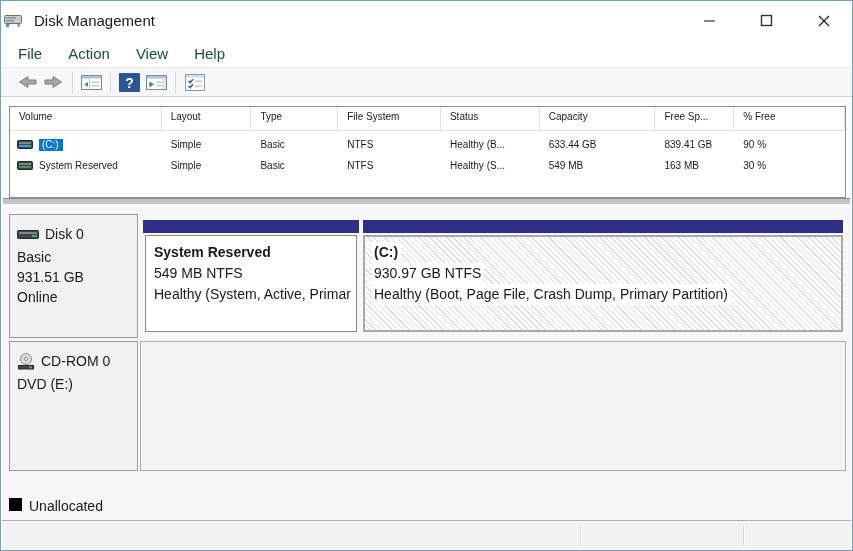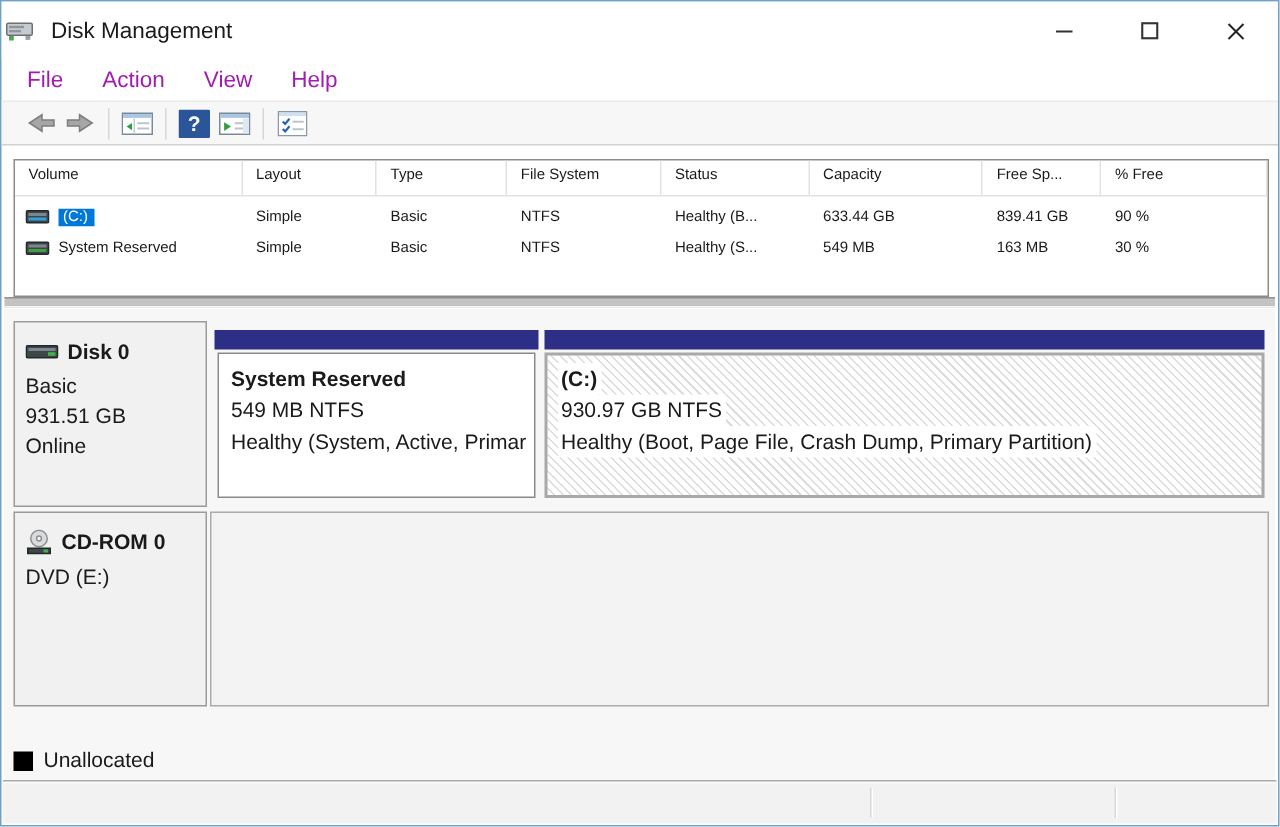--- a/index.html
+++ b/index.html
@@ -7,21 +7,21 @@
   .window { position:relative; width:853px; height:551px; border:1px solid #6da1cc; background:#fff; overflow:hidden; }
 
   
   .titlebar { height:39px; display:flex; align-items:center; background:#fff; }
   .title-icon { margin-right:9px; display:flex; }
   .title-text { font-size:15px; color:#1a1a1a; }
   .win-controls { margin-left:auto; align-self:stretch; display:flex; }
   .win-btn { width:57px; display:flex; align-items:center; justify-content:center; cursor:default; }
 
   
-  .menubar { height:27px; display:flex; align-items:center; padding-left:14px; font-size:15px; color:#a21caf; }
+  .menubar { height:27px; display:flex; align-items:center; padding-left:14px; font-size:15px; color:#14532d; }
   .menu-item { margin-right:20px; padding:2px 3px; }
 
   
   .toolbar { height:30px; background:#f7f7f7; border-top:1px solid #ececec; border-bottom:1px solid #d2d2d2; display:flex; align-items:center; padding-left:12px; }
   .tb-btn { width:27px; height:25px; display:flex; align-items:center; justify-content:center; }
   .tb-sep { width:1px; height:21px; background:#d7d7d7; margin:0 5px; }
 
   
   .volume-list { position:absolute; left:8px; top:105px; width:837px; height:92px; border:1px solid #8b8b8b; background:#fff; font-size:10px; color:#1a1a1a; overflow:hidden; }
   .vh-row { display:flex; height:24px; border-bottom:1px solid #e2e2e2; }
@@ -34,36 +34,36 @@
   .sel { background:#0078d7; color:#fff; padding:0 4px 1px 3px; }
 
   
   .splitter { position:absolute; left:2px; right:2px; top:197px; height:7px; background:#c3c3c3; border-top:1px solid #8f8f8f; border-bottom:1px solid #f3f3f3; }
 
   
   .graph { position:absolute; left:2px; right:2px; top:205px; height:315px; background:#f7f7f7; font-size:14px; color:#1a1a1a; }
   .disk-row { position:absolute; left:6px; top:8px; width:837px; height:124px; display:flex; }
   .cdrom-row { position:absolute; left:6px; top:135px; width:837px; height:130px; display:flex; }
   .drive-box { width:129px; border:1px solid #9b9b9b; background:#f1f1f1; padding:9px 4px 0 7px; line-height:20px; }
-  .drive-title { font-weight:bold; display:flex; align-items:center; gap:6px; margin-bottom:3px; }
+  .drive-title { font-weight:normal; display:flex; align-items:center; gap:6px; margin-bottom:3px; }
   .spacer-line { height:20px; }
   .track { flex:1; margin-left:2px; display:flex; padding:6px 3px 6px 3px; }
   .partition { display:flex; flex-direction:column; }
   .part-sr { width:216px; }
   .part-c { flex:1; margin-left:4px; }
   .part-head { height:13px; background:#2d2f87; }
   .part-body { flex:1; margin:2px 2px 0 2px; border:1px solid #8a8a8a; background:#fff; padding:6px 8px; line-height:21px; overflow:hidden; white-space:nowrap; }
   .part-body.hatched { background:repeating-linear-gradient(45deg,#ffffff 0px,#ffffff 3px,#dcdcdc 3px,#dcdcdc 4px); border:2px solid #a9a9a9; margin:2px 0 0 0; padding:5px 7px; }
   .hatched .line { background:#fff; display:inline-block; padding:0 3px 0 2px; }
   .part-name { font-weight:bold; }
   .empty-track { flex:1; margin-left:2px; background:#f3f3f3; border:1px solid #ababab; }
 
   
   .legend { position:absolute; left:6px; bottom:4px; height:22px; display:flex; align-items:center; }
-  .legend-item { display:flex; align-items:flex-end; }
+  .legend-item { display:flex; align-items:flex-start; }
   .legend-item + .legend-item { margin-left:19px; }
   .swatch { width:13px; height:13px; margin-right:7px; }
   .sw-un { background:#000000; }
   .sw-pr { background:#2d2f87; }
 
   
   .statusbar { position:absolute; left:1px; right:1px; bottom:1px; height:29px; background:#f2f2f2; border-top:1px solid #ababab; box-shadow: inset 0 1px 0 #fdfdfd; }
   .sb-sep { position:absolute; top:4px; bottom:4px; width:1px; background:#d9d9d9; box-shadow:1px 0 0 #fff; }
   .sb-sep1 { left:578px; }
   .sb-sep2 { left:741px; }

